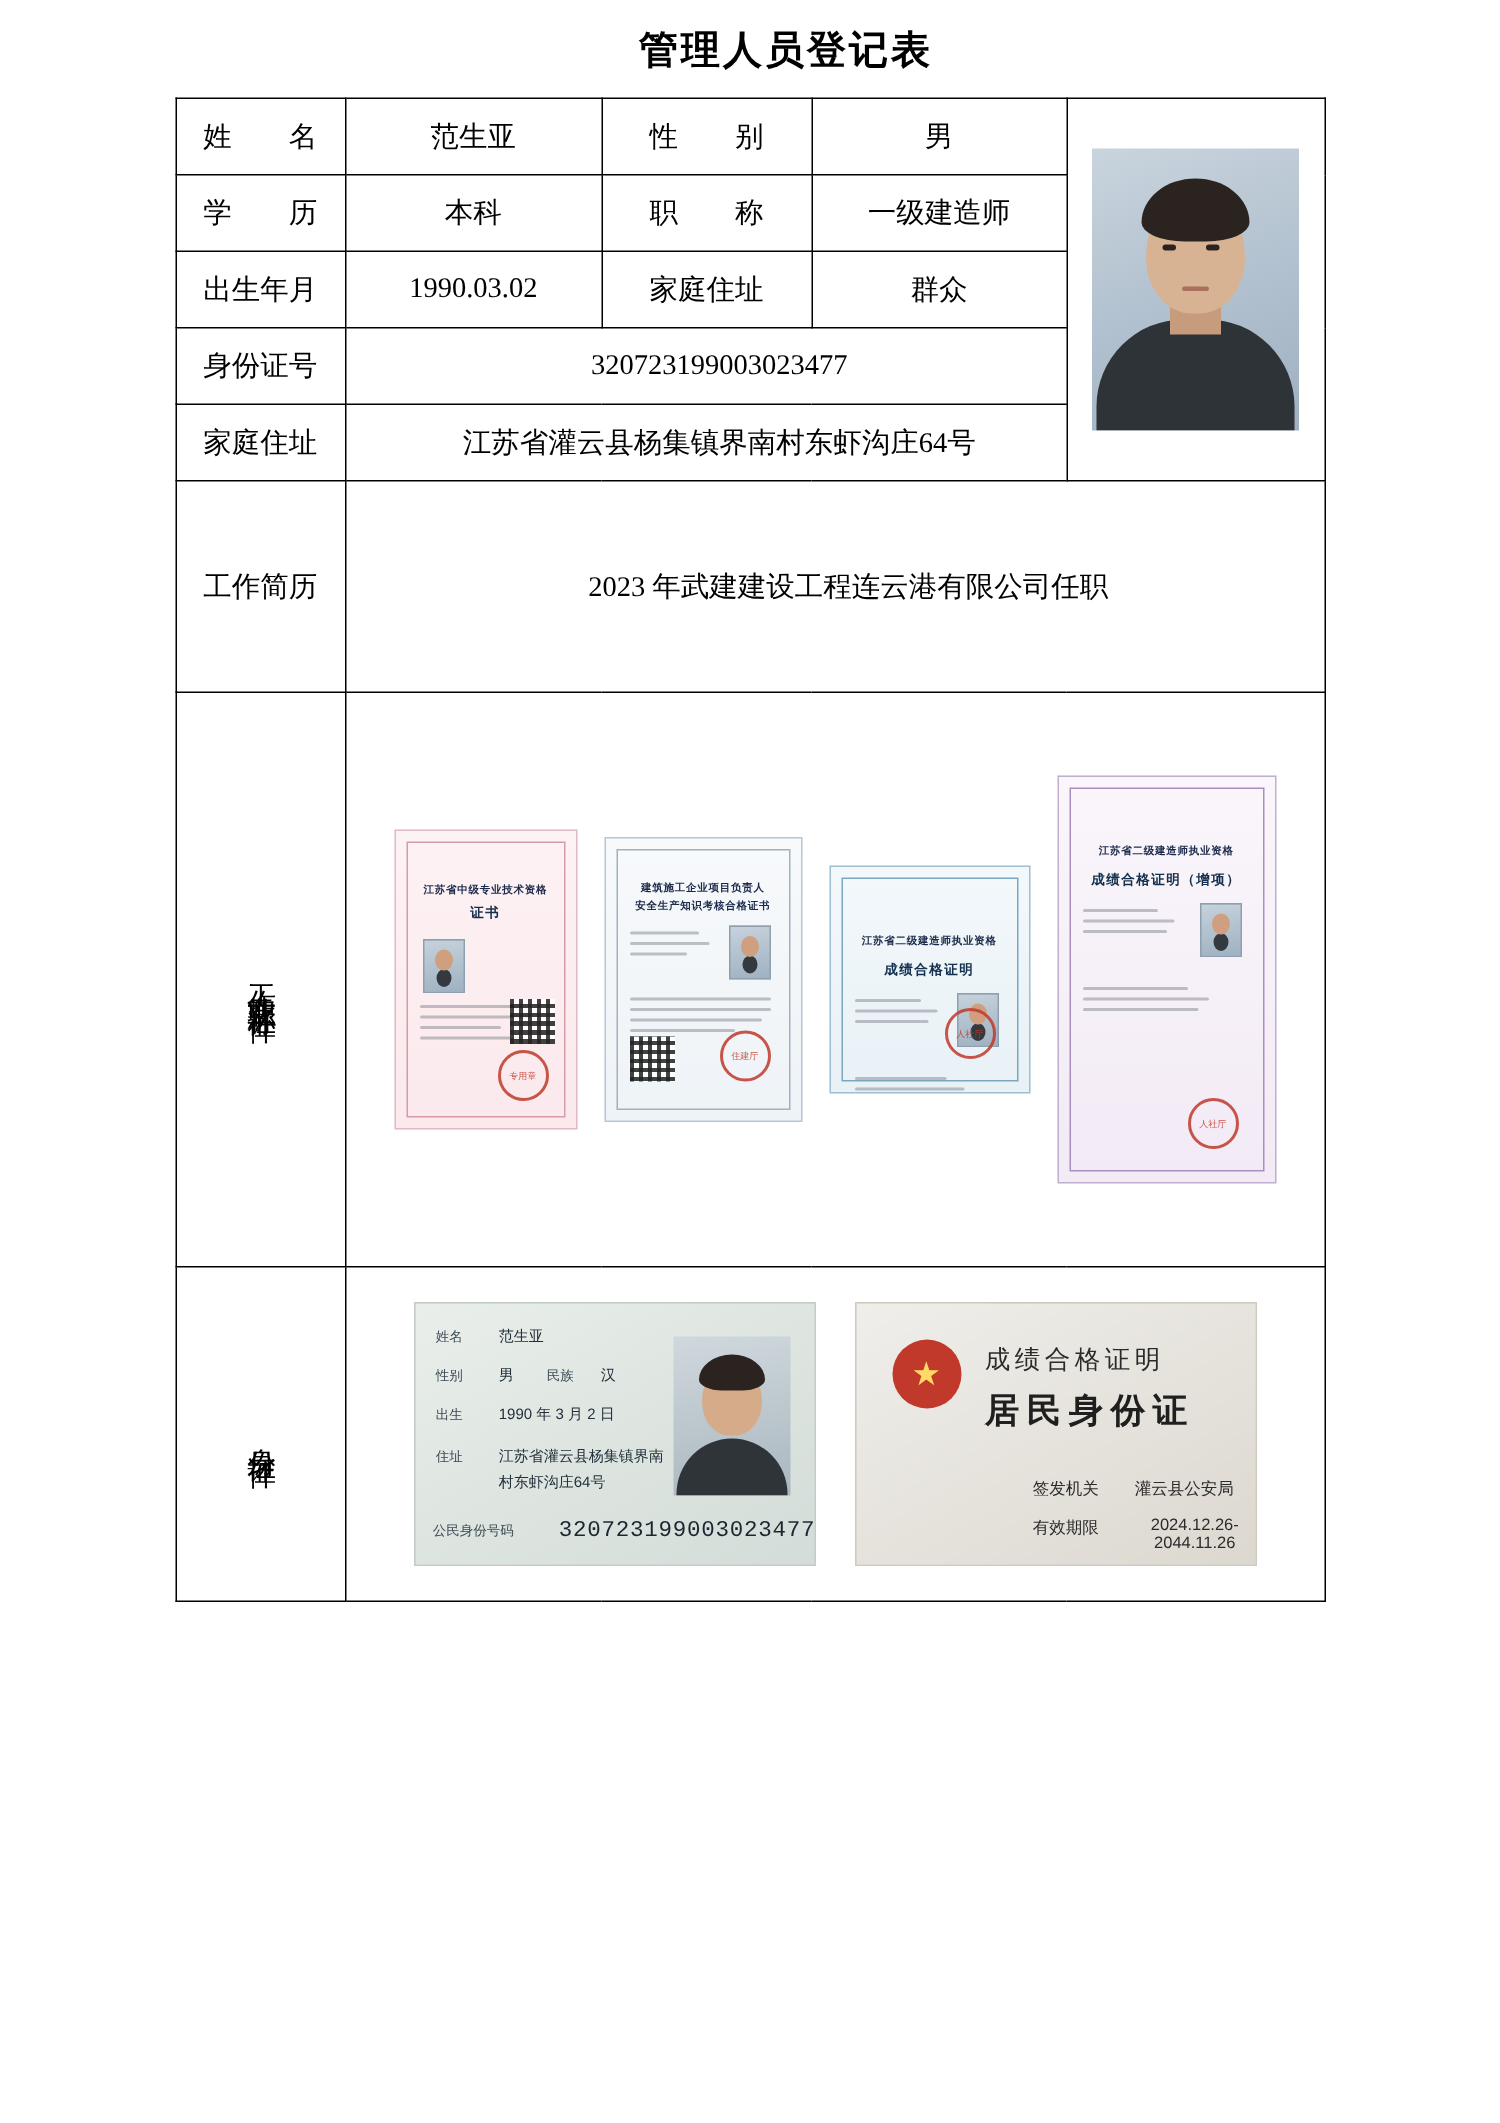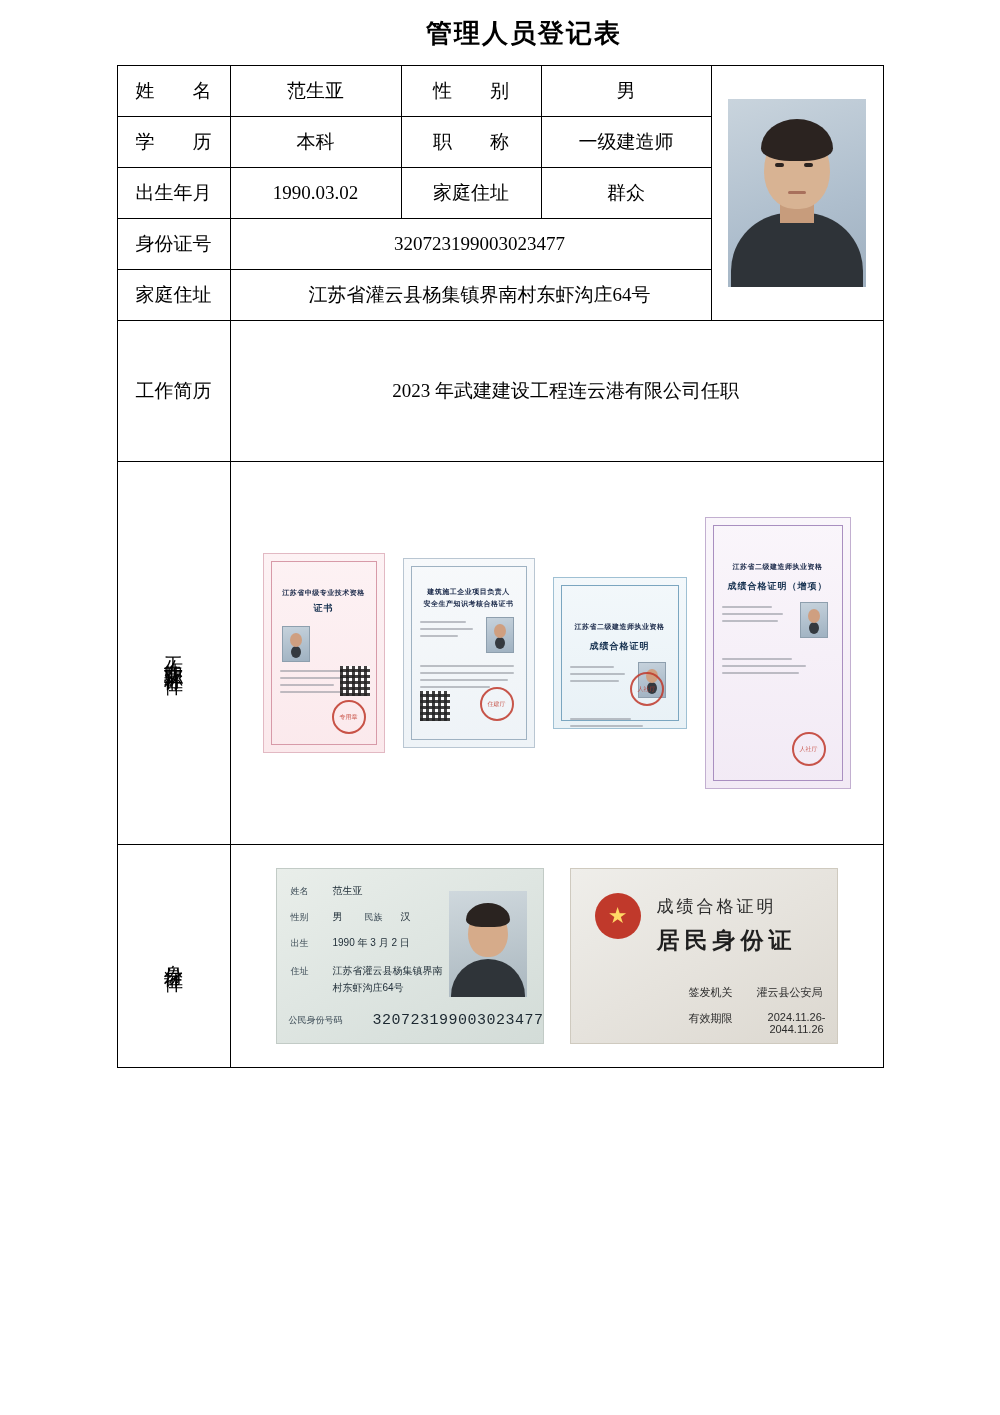--- a/index.html
+++ b/index.html
@@ -594,21 +594,21 @@
               </div>
             </div>
 
             <div class="id-card id-back">
               <div class="emblem">★</div>
               <span class="idb-title1">成绩合格证明</span>
               <span class="idb-title2">居民身份证</span>
               <span class="idb-lbl" style="top:116px;">签发机关</span>
               <span class="idb-val" style="top:116px;">灌云县公安局</span>
               <span class="idb-lbl" style="top:142px;">有效期限</span>
-              <span class="idb-val" style="top:142px;">2024.11.26-2044.11.26</span>
+              <span class="idb-val" style="top:142px;">2024.12.26-2044.11.26</span>
             </div>
 
           </div>
         </td>
       </tr>
     </tbody>
   </table>
 
 </div>
 

